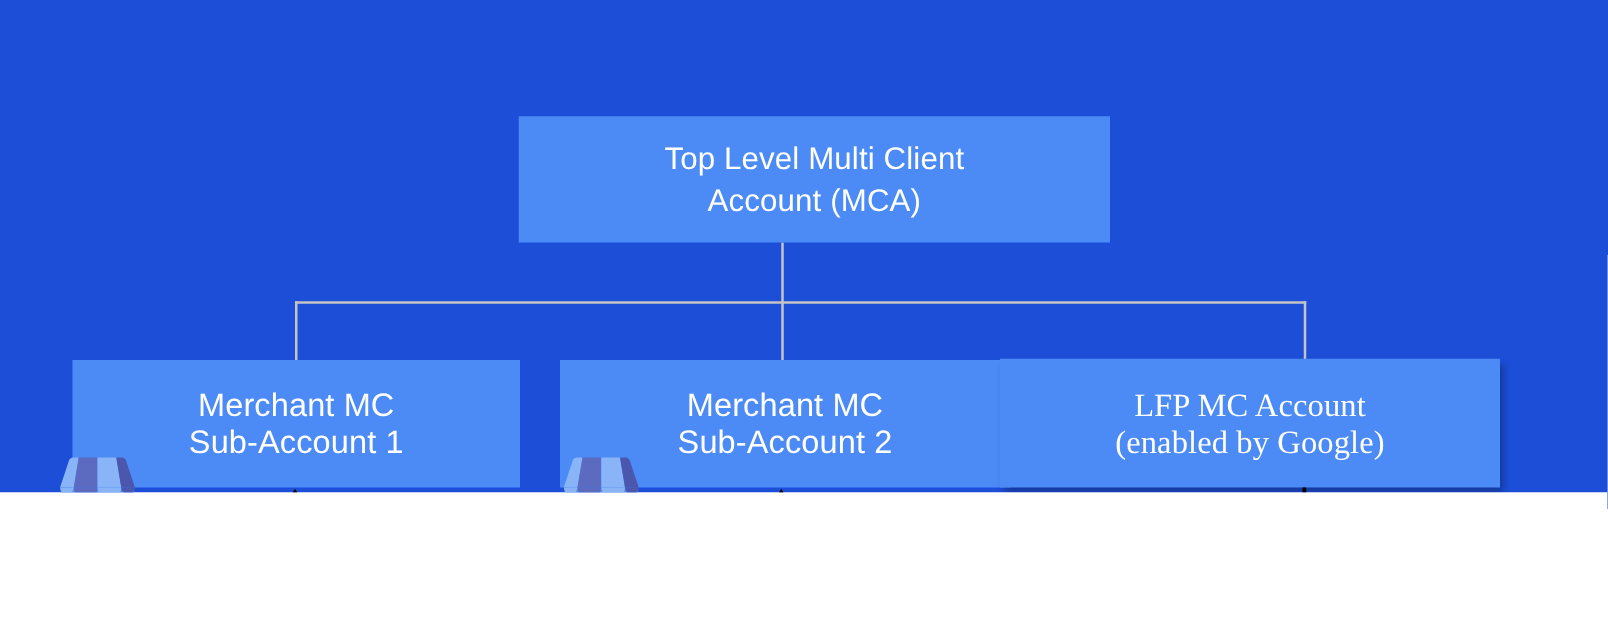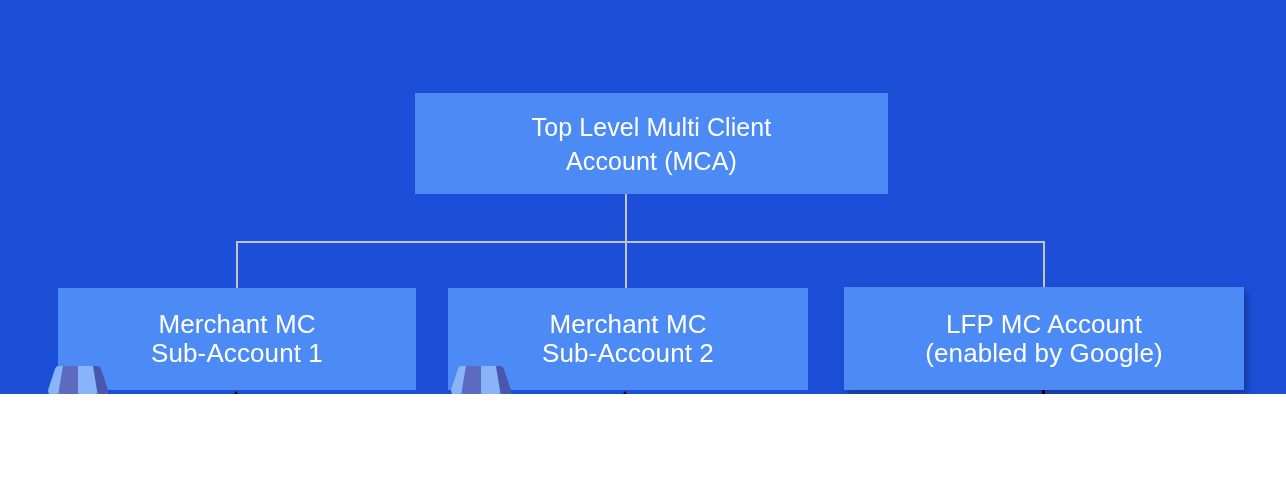--- a/index.html
+++ b/index.html
@@ -55,25 +55,26 @@
     width: 358px;
     height: 102px;
   }
   #node-sub2 {
     left: 448px;
     top: 288px;
     width: 360px;
     height: 102px;
   }
   #node-lfp {
-    left: 844px;
+    left: 800px;
     top: 287px;
     width: 400px;
     height: 103px;
     box-shadow: 3px 4px 6px rgba(0,0,0,0.30);
+    font-family: Liberation Serif, serif;
   }
 
   
   .gline {
     position: absolute;
     background: #c4c4c4;
     z-index: 1;
   }
   #tree-stem      { left: 625px; top: 194px; width: 2px;   height: 49px; }
   #tree-bus       { left: 236px; top: 241px; width: 809px; height: 2px;  }

